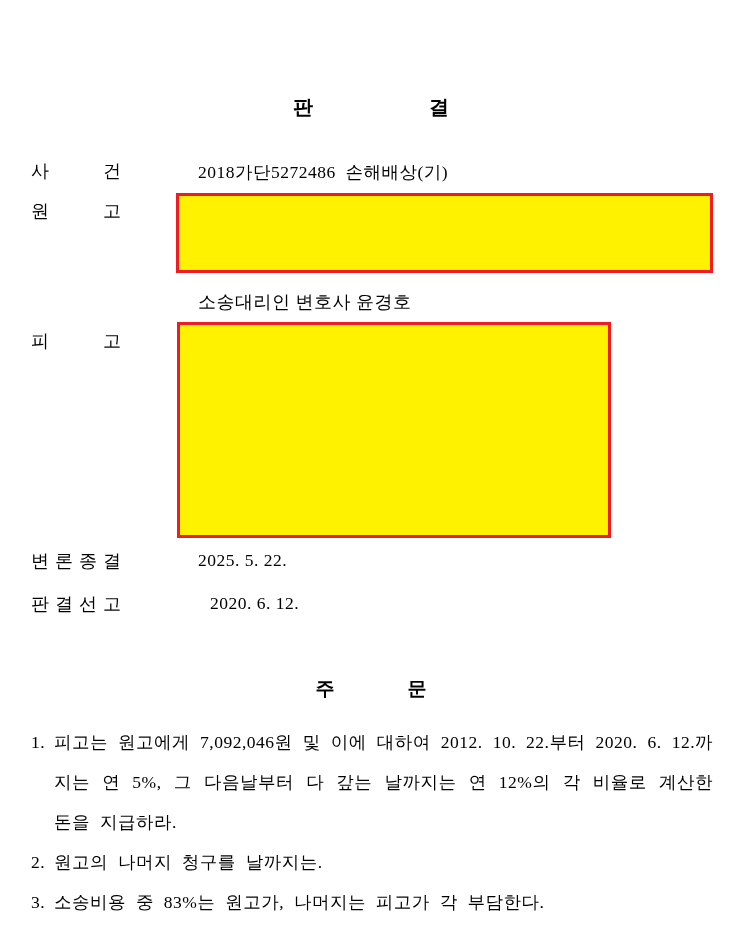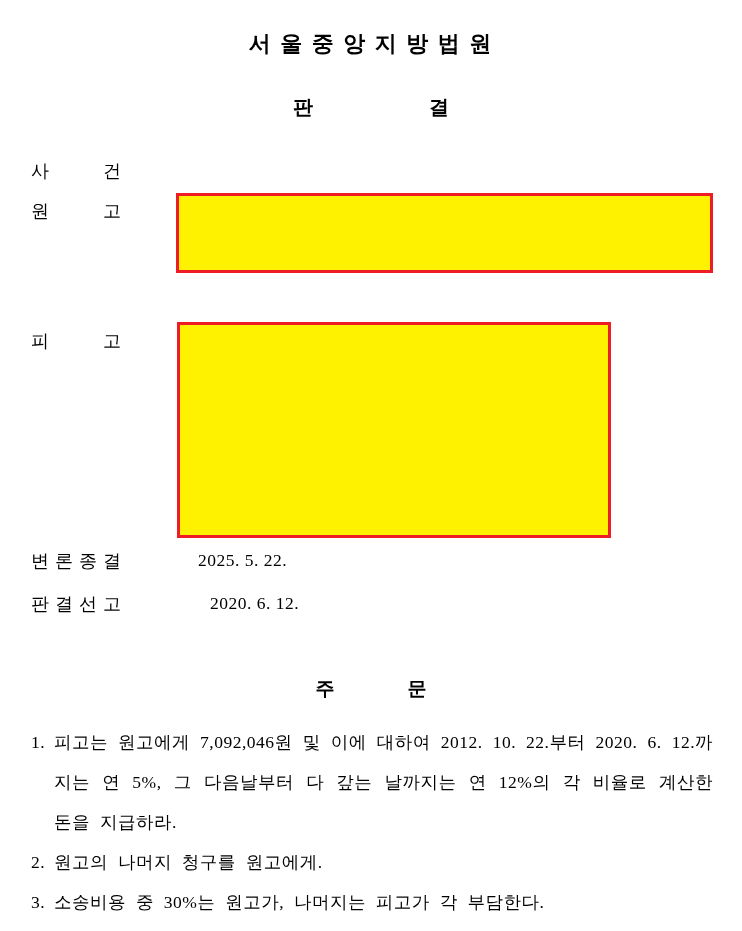--- a/index.html
+++ b/index.html
@@ -103,38 +103,39 @@
     flex: 1;
     text-align: justify;
     word-spacing: 5px;
   }
 </style>
 </head>
 <body>
 
 <div class="page">
 
-  <div id="court-title">서 울 중 앙 지 방 법 원</div>
 
   <div id="judgment-title">
     <span>판</span>
     <span>결</span>
   </div>
 
   <div id="case-label" class="label-spread">
     <span>사</span>
     <span>건</span>
   </div>
+  <div id="case-value" class="value">2018가단5272486  손해배상(기)</div>
 
   <div id="plaintiff-label" class="label-spread">
     <span>원</span>
     <span>고</span>
   </div>
   <div id="plaintiff-box" class="redaction"></div>
 
+  <div id="counsel-line" class="value">소송대리인 변호사 윤경호</div>
 
   <div id="defendant-label" class="label-spread">
     <span>피</span>
     <span>고</span>
   </div>
   <div id="defendant-box" class="redaction"></div>
 
   <div id="closing-label" class="label-spread">
     <span>변</span>
     <span>론</span>
@@ -156,21 +157,21 @@
     <span>문</span>
   </div>
 
   <div id="order-items">
     <div class="order-item">
       <span class="marker">1.</span>
       <span class="text">피고는 원고에게 7,092,046원 및 이에 대하여 2012. 10. 22.부터 2020. 6. 12.까지는 연 5%, 그 다음날부터 다 갚는 날까지는 연 12%의 각 비율로 계산한 돈을 지급하라.</span>
     </div>
     <div class="order-item">
       <span class="marker">2.</span>
-      <span class="text">원고의 나머지 청구를 원고에게.</span>
+      <span class="text">원고의 나머지 청구를 날까지는.</span>
     </div>
     <div class="order-item">
       <span class="marker">3.</span>
-      <span class="text">소송비용 중 30%는 원고가, 나머지는 피고가 각 부담한다.</span>
+      <span class="text">소송비용 중 83%는 원고가, 나머지는 피고가 각 부담한다.</span>
     </div>
   </div>
 
 </div>
 
 </body></html>

